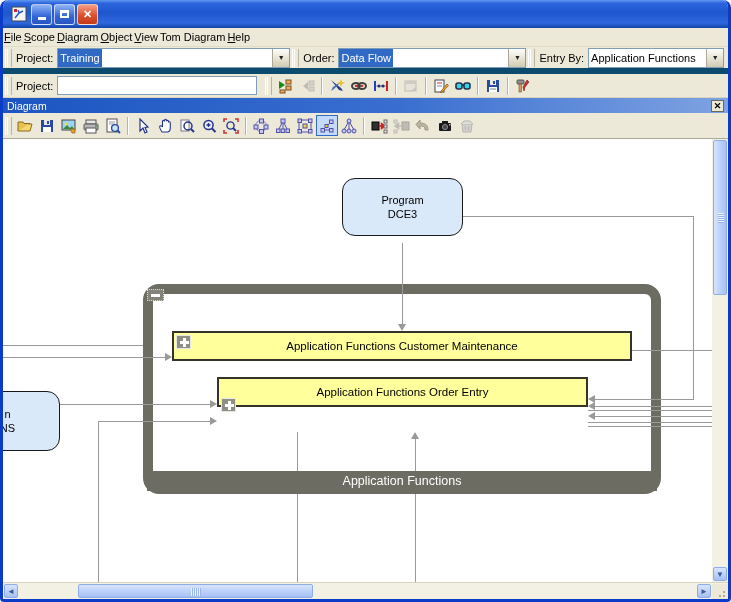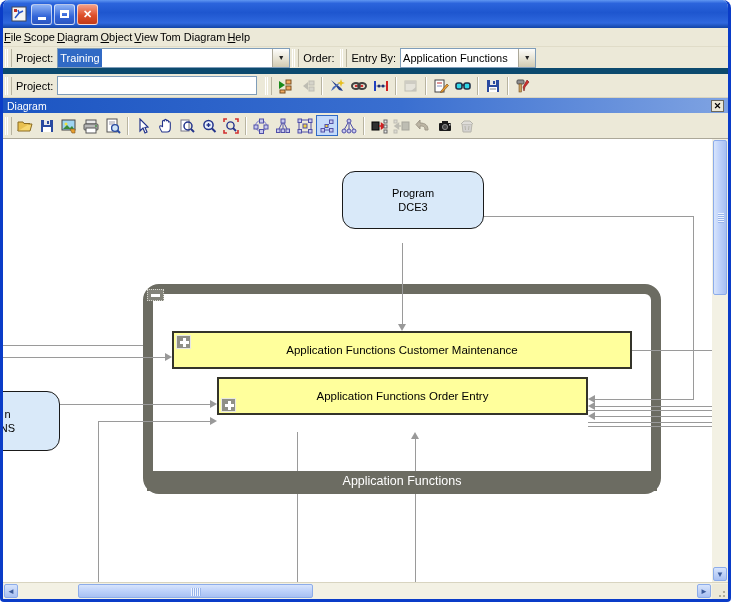--- a/index.html
+++ b/index.html
@@ -55,21 +55,21 @@
   .arr { position:absolute; width:0; height:0; border:4px solid transparent; z-index:4; }
   .arr.right { border-left:7px solid #999; border-right:none; }
   .arr.left  { border-right:7px solid #999; border-left:none; }
   .arr.down  { border-top:7px solid #999; border-bottom:none; }
   .arr.up    { border-bottom:7px solid #999; border-top:none; }
   .pnode { position:absolute; background:#d9e9f9; border:1px solid #1a1a1a; border-radius:13px; display:flex; flex-direction:column; align-items:center; justify-content:center; font-size:11px; color:#000; z-index:5; line-height:14px; }
   .group-box { position:absolute; left:140px; top:145px; width:518px; height:210px; border:10px solid #6c6c62; border-radius:16px; z-index:1; }
   .group-label-bar { position:absolute; left:144px; top:332px; width:510px; height:20px; background:#6c6c62; z-index:2; display:flex; align-items:center; justify-content:center; color:#fff; font-size:12.5px; }
   .collapse-btn { position:absolute; left:144px; top:150px; width:17px; height:12px; background:#83837a; border:1px dotted #d8d8d0; z-index:6; display:flex; align-items:center; justify-content:center; }
   .collapse-btn .bar { width:9px; height:3px; background:#fff; }
-  .fn-box { position:absolute; height:38px; background:#ffff9c; border:2px solid #34342a; z-index:5; display:flex; align-items:center; justify-content:center; font-size:11.5px; color:#000; }
+  .fn-box { position:absolute; height:30px; background:#ffff9c; border:2px solid #34342a; z-index:5; display:flex; align-items:center; justify-content:center; font-size:11.5px; color:#000; }
   .plus-btn { position:absolute; width:15px; height:14px; background:#8f8f86; border:1px solid #e8e8e2; z-index:7; }
   .plus-btn::before { content:""; position:absolute; left:6px; top:2px; width:3px; height:9px; background:#fff; }
   .plus-btn::after  { content:""; position:absolute; left:3px; top:5px; width:9px; height:3px; background:#fff; }
   svg { display:block; }
 </style>
 </head>
 <body>
 
 <div class="window">
 
@@ -105,20 +105,25 @@
   <div class="tbrow row1">
     <span class="gripper"></span>
     <span class="tb-label">Project:</span>
     <span class="combo" style="width:233px">
       <span class="combo-text sel">Training</span>
       <span style="flex:1"></span>
       <span class="combo-btn">▼</span>
     </span>
     <span class="gripper"></span>
     <span class="tb-label">Order:</span>
+    <span class="combo" style="width:188px">
+      <span class="combo-text sel">Data Flow</span>
+      <span style="flex:1"></span>
+      <span class="combo-btn">▼</span>
+    </span>
     <span class="gripper"></span>
     <span class="tb-label">Entry By:</span>
     <span class="combo" style="width:136px">
       <span class="combo-text">Application Functions</span>
       <span class="combo-btn">▼</span>
     </span>
   </div>
 
   <div class="tbrow row2">
     <span class="gripper"></span>
@@ -411,21 +416,21 @@
       <div class="arr up" style="left:408px;top:293px"></div>
 
       <div class="group-box"></div>
       <div class="group-label-bar">
           <span>Application Functions</span>
         </div>
       <div class="collapse-btn">
           <span class="bar"></span>
         </div>
 
-      <div class="pnode" style="left:339px;top:32px;width:142px;height:58px">
+      <div class="pnode" style="left:339px;top:39px;width:121px;height:58px">
         <span>Program</span>
         <span>DCE3</span>
       </div>
       <div class="pnode" style="left:-48px;top:252px;width:105px;height:60px">
         <span>n</span>
         <span>NS</span>
       </div>
       <div class="fn-box" style="left:169px;top:192px;width:460px">
         <span>Application Functions Customer Maintenance</span>
       </div>

